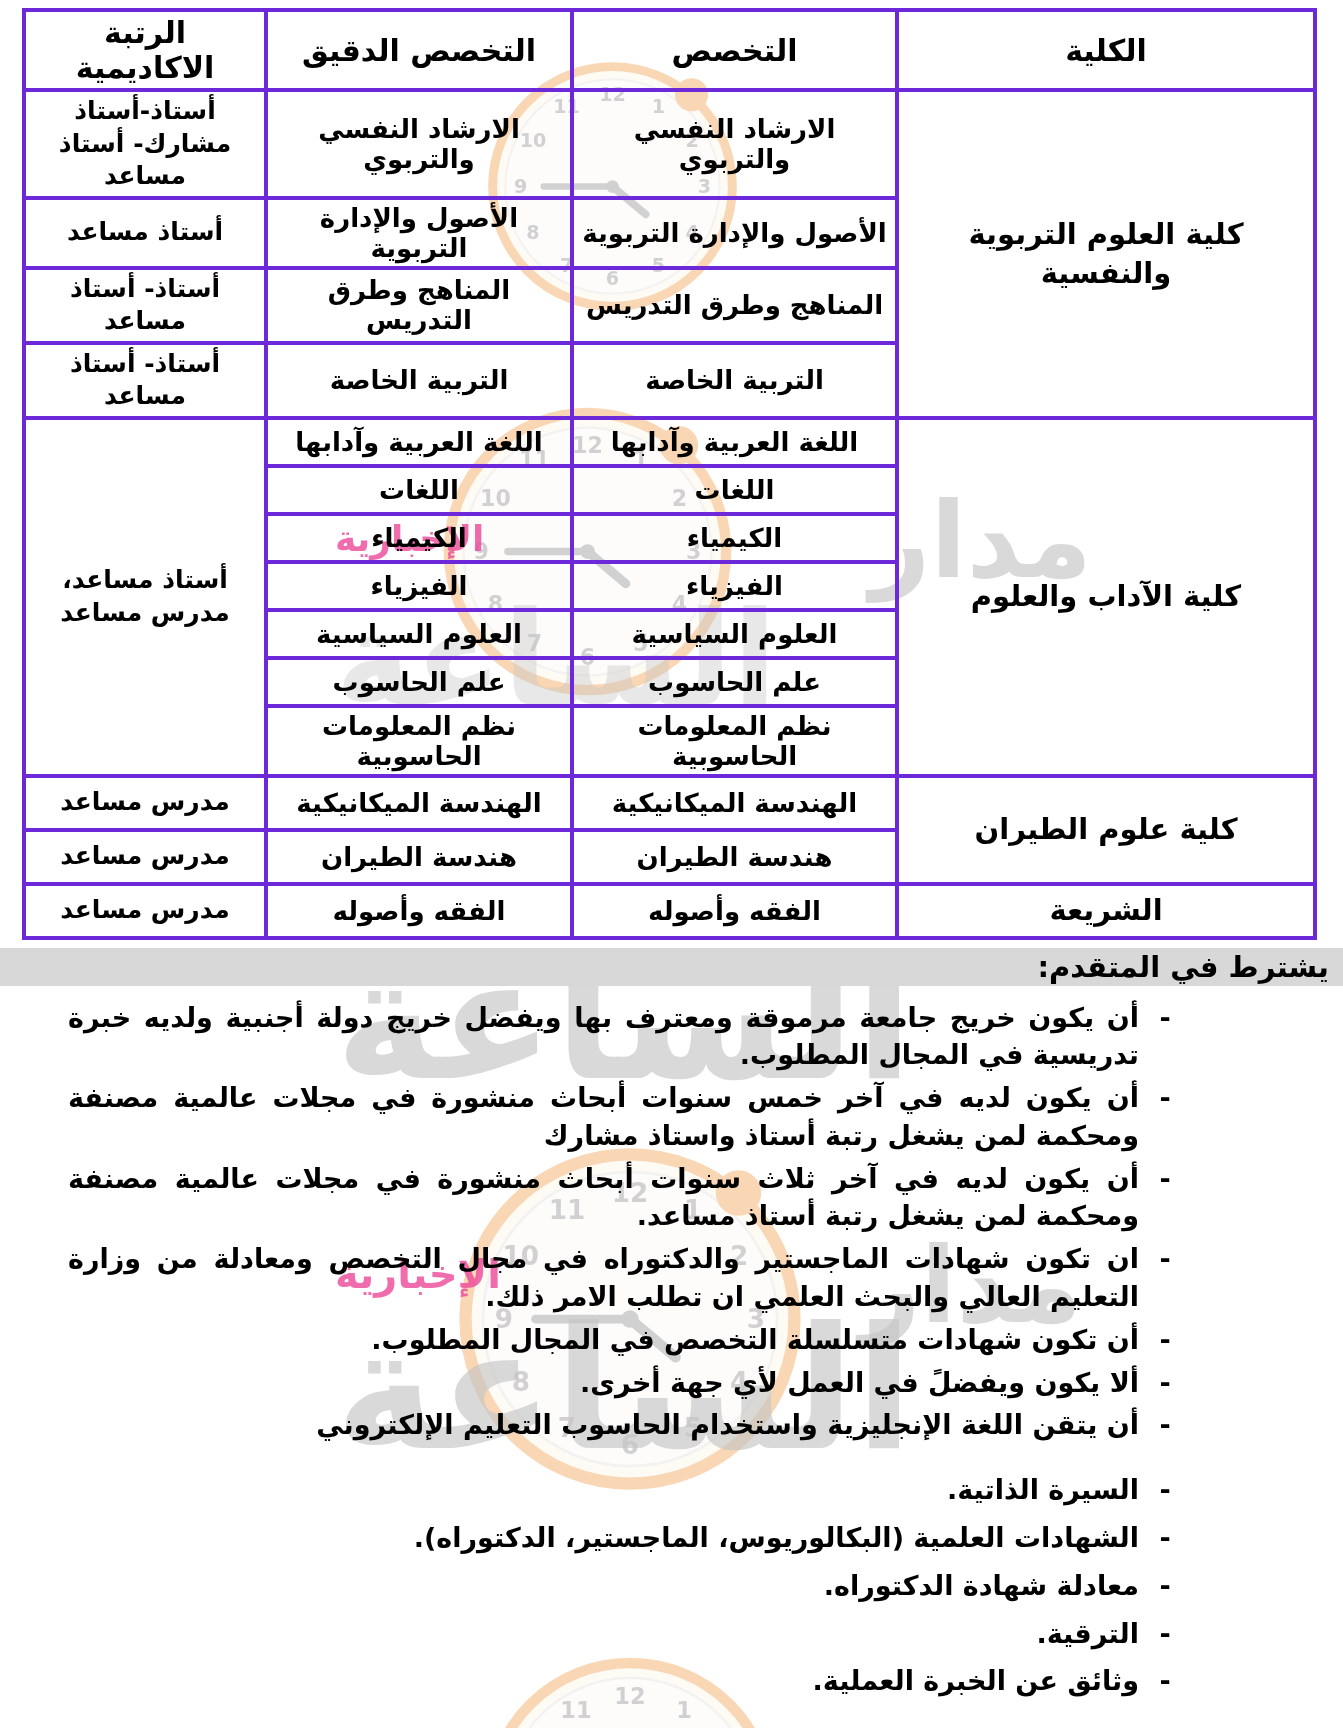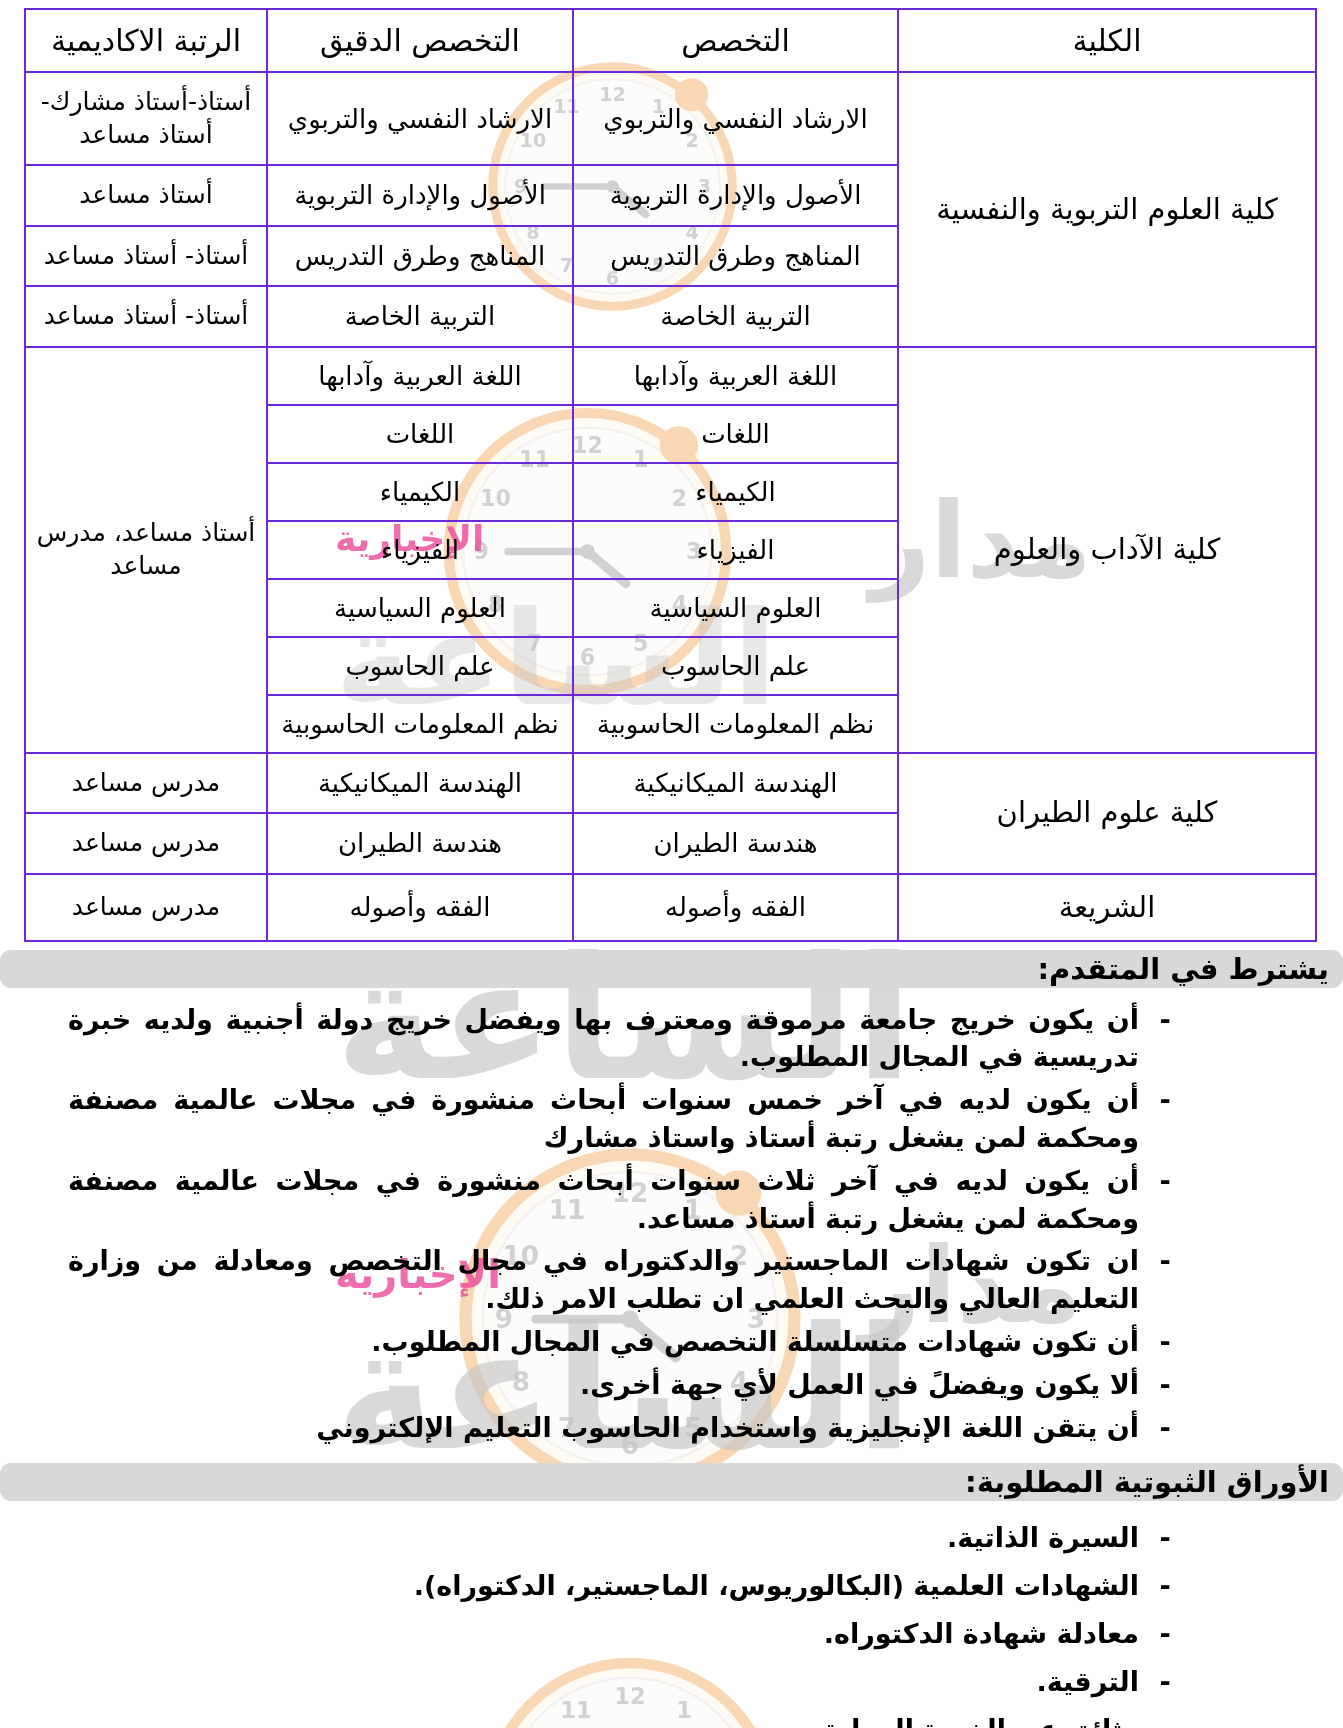--- a/index.html
+++ b/index.html
@@ -21,36 +21,36 @@
              white-space:nowrap; }
   .wm-text.orange { color:#ec4899; opacity:.8; }
 
   
   table.colleges {
     border-collapse:collapse; table-layout:fixed;
     width:1291px; margin:8px 26px 0;
     background:transparent;
   }
   table.colleges th, table.colleges td {
-    border:2px solid #6d28d9; text-align:center; vertical-align:middle;
-    padding:13px 6px; font-weight:normal; overflow:hidden;
+    border:4px solid #6d28d9; text-align:center; vertical-align:middle;
+    padding:3px 6px; font-weight:bold; overflow:hidden;
   }
   table.colleges th { font-size:30px; height:44px; }
   table.colleges td { font-size:26px; }
   table.colleges td.college { font-size:29px; line-height:1.35;margin-top:12px; }
   table.colleges td.rank { font-size:25px; line-height:1.3; }
   tr.h92{height:92px} tr.h46{height:46px} tr.h38{height:38px}
   tr.h48{height:48px} tr.h54{height:54px}
 
   
   .section-bar {
     margin-top:8px; width:1343px; min-height:38px;
     background:#d8d8d8;
     display:flex; align-items:center;
-    padding:2px 14px; font-size:29px;border-radius:11px;
+    padding:2px 14px; font-size:29px;
   }
 
   
   .list { padding:8px 168px 4px 32px; }
   .list-item { display:flex; gap:16px; font-size:27px; line-height:1.4;
                margin:5px 0; }
   .list-item .dash { flex:0 0 20px; text-align:center; }
   .list-item .text { flex:1; text-align:justify;margin-left:36px; }
   .list.docs .list-item { margin:10px 0; }
 </style>
@@ -270,40 +270,37 @@
     <div class="list-item">
       <span class="dash">-</span>
       <span class="text">ألا يكون ويفضلً في العمل لأي جهة أخرى.</span>
     </div>
     <div class="list-item">
       <span class="dash">-</span>
       <span class="text">أن يتقن اللغة الإنجليزية واستخدام الحاسوب التعليم الإلكتروني</span>
     </div>
   </div>
 
-  <div class="section-bar">
-    <span>الأوراق الثبوتية المطلوبة:</span>
+  <div class="list docs">
+    <div class="list-item">
+      <span class="dash">-</span>
+      <span class="text">السيرة الذاتية.</span>
+    </div>
+    <div class="list-item">
+      <span class="dash">-</span>
+      <span class="text">الشهادات العلمية (البكالوريوس، الماجستير، الدكتوراه).</span>
+    </div>
+    <div class="list-item">
+      <span class="dash">-</span>
+      <span class="text">معادلة شهادة الدكتوراه.</span>
+    </div>
+    <div class="list-item">
+      <span class="dash">-</span>
+      <span class="text">الترقية.</span>
+    </div>
+    <div class="list-item">
+      <span class="dash">-</span>
+      <span class="text">وثائق عن الخبرة العملية.</span>
+    </div>
+
   </div>
-  <div class="list docs">
-    <div class="list-item">
-      <span class="dash">-</span>
-      <span class="text">السيرة الذاتية.</span>
-    </div>
-    <div class="list-item">
-      <span class="dash">-</span>
-      <span class="text">الشهادات العلمية (البكالوريوس، الماجستير، الدكتوراه).</span>
-    </div>
-    <div class="list-item">
-      <span class="dash">-</span>
-      <span class="text">معادلة شهادة الدكتوراه.</span>
-    </div>
-    <div class="list-item">
-      <span class="dash">-</span>
-      <span class="text">الترقية.</span>
-    </div>
-    <div class="list-item">
-      <span class="dash">-</span>
-      <span class="text">وثائق عن الخبرة العملية.</span>
-    </div>
-
-  </div>
 
 </div>
 
 </body></html>

